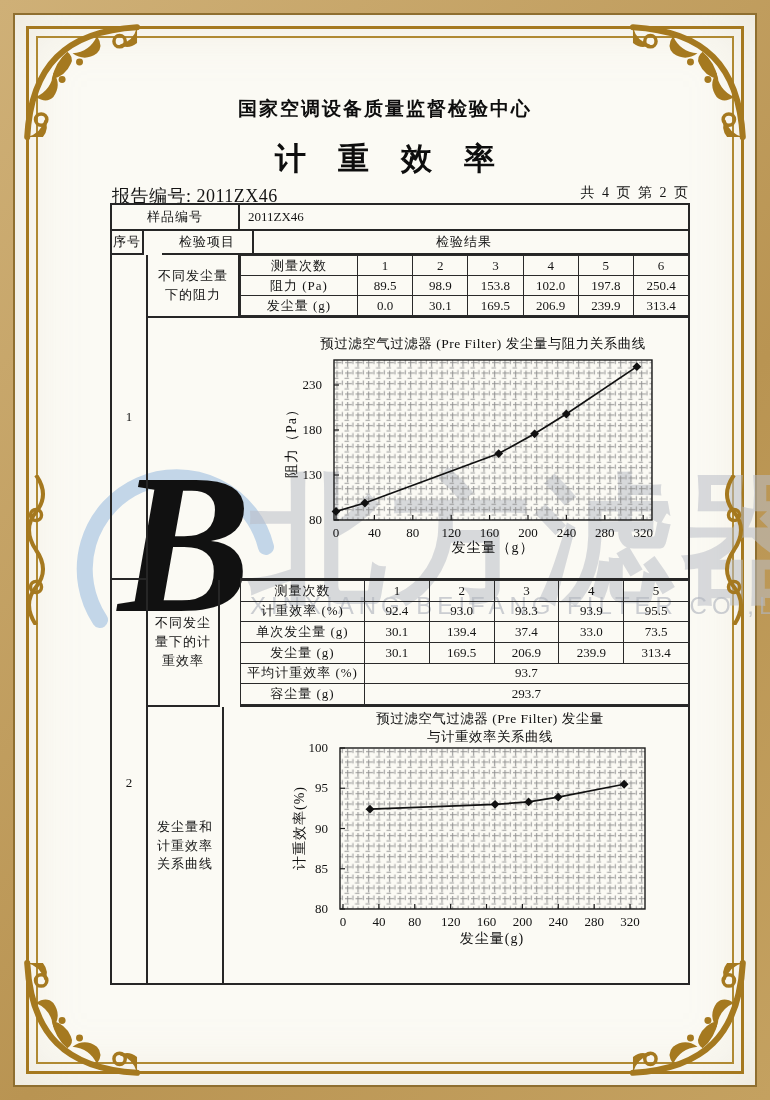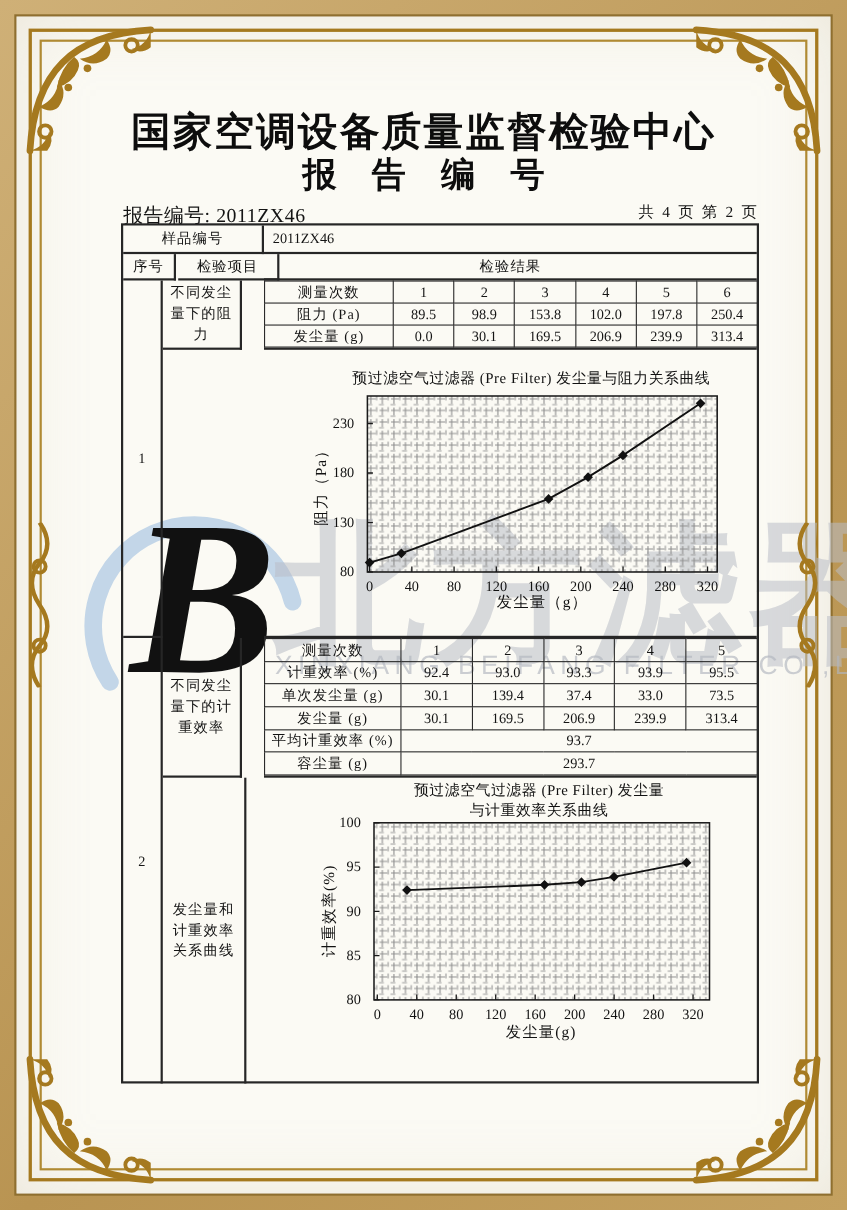--- a/index.html
+++ b/index.html
@@ -16,21 +16,21 @@
   .side-orn{position:absolute;width:24px;height:150px;z-index:3;}
   .side-orn.left{left:24px;top:475px;}
   .side-orn.right{right:24px;top:475px;transform:scaleX(-1);}
 
   
   #wm-logo{left:70px;top:415px;width:210px;height:240px;z-index:1;}
   #wm-cn{left:248px;top:448px;width:520px;z-index:1;font-size:138px;font-weight:bold;letter-spacing:6px;color:rgba(185,190,198,.55);font-family:"Liberation Sans",sans-serif;white-space:nowrap;}
   #wm-en{left:250px;top:592px;width:520px;z-index:1;font-size:24px;letter-spacing:5px;color:rgba(176,182,190,.65);font-family:"Liberation Sans",sans-serif;white-space:nowrap;}
 
   
-  #org-title{left:0;top:96px;width:770px;text-align:center;font-family:"Liberation Sans",sans-serif;font-weight:bold;font-size:36px;letter-spacing:2px;color:#0d0d0d;z-index:2;}
+  #org-title{left:0;top:96px;width:770px;text-align:center;font-family:"Liberation Sans",sans-serif;font-weight:bold;font-size:19px;letter-spacing:2px;color:#0d0d0d;z-index:2;}
   #report-title{left:0;top:138px;width:770px;text-align:center;font-family:"Liberation Sans",sans-serif;font-weight:bold;font-size:31px;letter-spacing:32px;text-indent:32px;color:#0d0d0d;z-index:2;}
   #report-no{left:112px;top:184px;font-size:18px;z-index:2;letter-spacing:.5px;}
   #page-ind{right:80px;top:184px;font-size:14px;z-index:2;letter-spacing:2px;}
 
   
   #main-table{left:110px;top:203px;width:580px;height:782px;border:2px solid #262626;box-sizing:border-box;z-index:2;}
   .cell{position:absolute;box-sizing:border-box;display:flex;align-items:center;justify-content:center;text-align:center;font-size:13px;color:#141414;}
   .br2{border-right:2px solid #262626;}
   .bb2{border-bottom:2px solid #262626;}
   .lab{letter-spacing:1px;line-height:1.45;}
@@ -95,34 +95,34 @@
     </svg>
 
   <svg id="wm-logo" class="abs" viewBox="0 0 210 240">
     <path d="M30,205 A92,92 0 1 1 196,132" fill="none" stroke="#c3d6e8" stroke-width="16" stroke-linecap="round"></path>
     <text x="48" y="196" font-size="200" font-weight="bold" font-style="italic" fill="#c3d6e8" font-family="Liberation Serif, serif">B</text>
   </svg>
   <div id="wm-cn" class="abs">北方滤器</div>
   <div id="wm-en" class="abs">XINXIANG BEIFANG FILTER CO.,LTD.</div>
 
   <div id="org-title" class="abs">国家空调设备质量监督检验中心</div>
-  <div id="report-title" class="abs">报告编号</div>
+  <div id="report-title" class="abs">计重效率</div>
   <div id="report-no" class="abs">报告编号: 2011ZX46</div>
   <div id="page-ind" class="abs">共 4 页 第 2 页</div>
 
   <div id="main-table" class="abs">
     <div class="cell lab br2 bb2" style="left:0;top:0;width:128px;height:26px;">样品编号</div>
     <div class="cell bb2 left-pad" style="left:128px;top:0;width:448px;height:26px;">2011ZX46</div>
 
-    <div class="cell lab br2 bb2" style="left:0;top:26px;width:48px;height:24px;">序号</div>
+    <div class="cell lab br2 bb2" style="left:0;top:26px;width:32px;height:24px;">序号</div>
     <div class="cell lab br2 bb2" style="left:36px;top:26px;width:92px;height:24px;margin-left:14px;">检验项目</div>
     <div class="cell lab bb2" style="left:128px;top:26px;width:448px;height:24px;text-align:center;">检验结果</div>
 
     <div class="cell br2 bb2" style="left:0;top:50px;width:36px;height:325px;">1</div>
-    <div class="cell lab br2 bb2" style="left:36px;top:50px;width:72px;height:63px;padding:0 6px;">不同发尘量下的阻力</div>
+    <div class="cell lab br2 bb2" style="left:36px;top:50px;width:92px;height:63px;padding:0 6px;">不同发尘量下的阻力</div>
     <div class="cell bb2" style="left:128px;top:50px;width:448px;height:63px;">
       <div class="chart-mount" id="subtable-1">
           <table class="sub">
             <colgroup>
               <col style="width: 117px;">
               <col style="width: 55.2px;">
               <col style="width: 55.2px;">
               <col style="width: 55.2px;">
               <col style="width: 55.2px;">
               <col style="width: 55.2px;">

